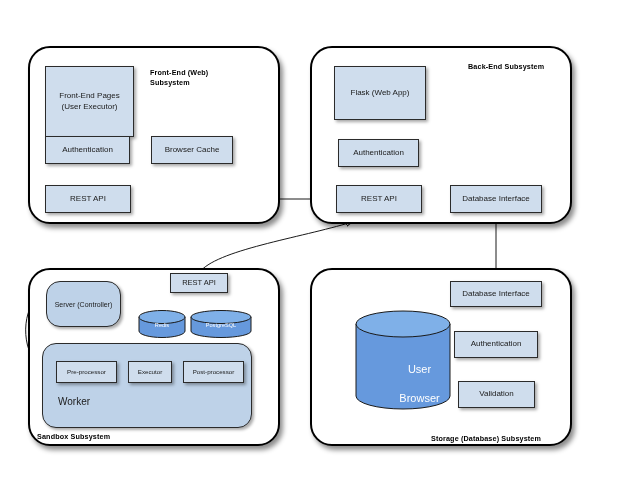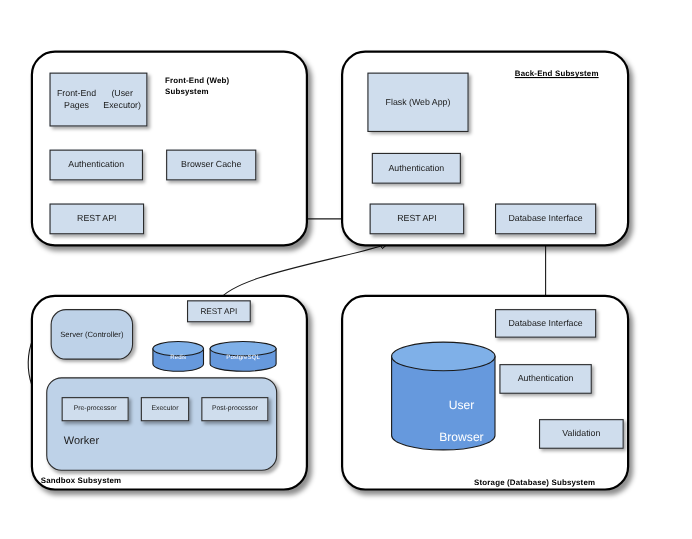--- a/index.html
+++ b/index.html
@@ -124,33 +124,33 @@
     <line x1="496" y1="307" x2="496" y2="331" marker-end="url(#ah)"></line>
     <line x1="496" y1="358" x2="496" y2="381" marker-end="url(#ah)"></line>
   </svg>
 
   <div class="subsystem" style="left:28px;top:46px;width:252px;height:178px;"></div>
   <div class="sub-label" style="left:150px;top:68px;">
     <div>Front-End (Web)</div>
     <div>Subsystem</div>
   </div>
 
-  <div class="node" style="left:45px;top:66px;width:89px;height:49px;">
+  <div class="node" style="left:45px;top:66px;width:89px;height:71px;flex-direction:column;">
     <span>Front-End Pages</span>
     <span>(User Executor)</span>
   </div>
 
   <div class="node" style="left:45px;top:136px;width:85px;height:28px;">Authentication</div>
 
   <div class="node" style="left:151px;top:136px;width:82px;height:28px;">Browser Cache</div>
 
   <div class="node" style="left:45px;top:185px;width:86px;height:28px;">REST API</div>
 
   <div class="subsystem" style="left:310px;top:46px;width:262px;height:178px;"></div>
-  <div class="sub-label" style="left:468px;top:62px;text-decoration:underline;">Back-End Subsystem</div>
+  <div class="sub-label" style="left:468px;top:62px;">Back-End Subsystem</div>
 
   <div class="node" style="left:334px;top:66px;width:92px;height:54px;">Flask (Web App)</div>
 
   <div class="node" style="left:338px;top:139px;width:81px;height:28px;">Authentication</div>
 
   <div class="node" style="left:336px;top:185px;width:86px;height:28px;">REST API</div>
 
   <div class="node" style="left:450px;top:185px;width:92px;height:28px;">Database Interface</div>
 
   <div class="subsystem" style="left:28px;top:268px;width:252px;height:178px;"></div>
@@ -197,15 +197,15 @@
       <span>User</span><br>
       <span>Browser</span><br>
       <span>(MongoDB)</span>
     </span>
   </div>
 
   <div class="node" style="left:450px;top:281px;width:92px;height:26px;">Database Interface</div>
 
   <div class="node" style="left:454px;top:331px;width:84px;height:27px;">Authentication</div>
 
-  <div class="node" style="left:458px;top:381px;width:77px;height:27px;margin-left:32px;">Validation</div>
+  <div class="node" style="left:458px;top:381px;width:77px;height:27px;">Validation</div>
 
 </div>
 
 </body></html>

